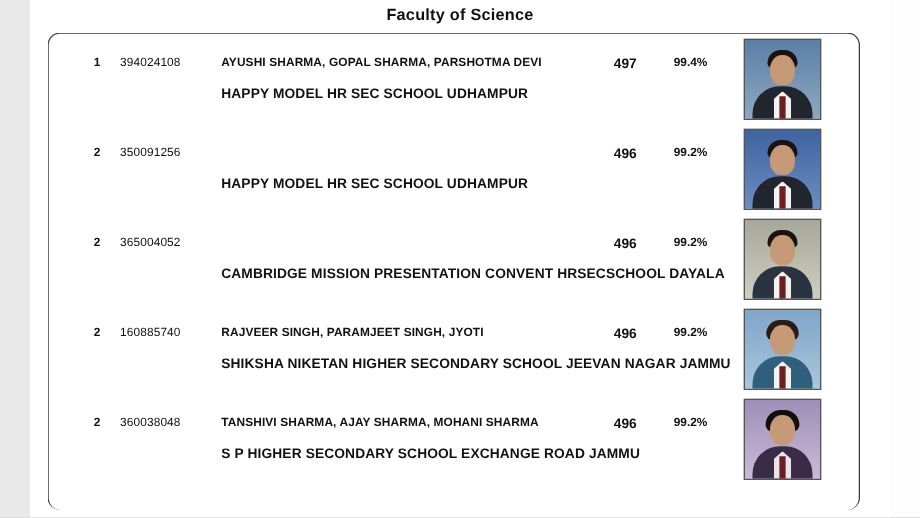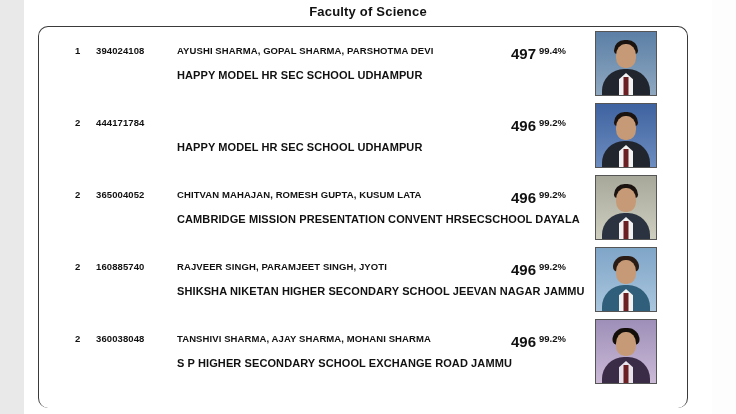--- a/index.html
+++ b/index.html
@@ -78,21 +78,21 @@
     top: 18px;
     font-size: 9.5px;
     font-weight: bold;
     color: #111;
   }
   .rollno {
     position: absolute;
     left: 57px;
     top: 18px;
     font-size: 9.5px;
-    font-weight: bold;
+    font-weight: normal;
     color: #111;
     letter-spacing: 0.1px;
   }
   .names {
     position: absolute;
     left: 138px;
     top: 18px;
     font-size: 9.5px;
     font-weight: bold;
     color: #111;
@@ -106,24 +106,23 @@
     font-size: 11px;
     font-weight: bold;
     color: #111;
     letter-spacing: 0.1px;
     white-space: nowrap;
   }
   .marks {
     position: absolute;
     left: 452px;
     top: 18px;
-    font-size: 15px;
-    font-weight: bold;
-    color: #111;
-    margin-left: 20px;
+    font-size: 11px;
+    font-weight: bold;
+    color: #111;
   }
   .percent {
     position: absolute;
     left: 500px;
     top: 18px;
     font-size: 9.5px;
     font-weight: bold;
     color: #111;
     text-align: center;
   }
@@ -228,38 +227,37 @@
             <span class="body"></span>
             <span class="shirt"></span>
             <span class="tie"></span>
             <span class="hair"></span>
             <span class="head"></span>
           </span>
         </div>
 
         <div class="row">
           <span class="rank">2</span>
-          <span class="rollno">444171784</span>
+          <span class="rollno">350091256</span>
           <span class="school">HAPPY MODEL HR SEC SCHOOL UDHAMPUR</span>
           <span class="marks">496</span>
           <span class="percent">99.2%</span>
           <span class="photo p2">
             <span class="bg"></span>
             <span class="body"></span>
             <span class="shirt"></span>
             <span class="tie"></span>
             <span class="hair"></span>
             <span class="head"></span>
           </span>
         </div>
 
         <div class="row">
           <span class="rank">2</span>
           <span class="rollno">365004052</span>
-          <span class="names">CHITVAN MAHAJAN, ROMESH GUPTA, KUSUM LATA</span>
           <span class="school">CAMBRIDGE MISSION PRESENTATION CONVENT HRSECSCHOOL DAYALA</span>
           <span class="marks">496</span>
           <span class="percent">99.2%</span>
           <span class="photo p3">
             <span class="bg"></span>
             <span class="body"></span>
             <span class="shirt"></span>
             <span class="tie"></span>
             <span class="hair"></span>
             <span class="head"></span>

